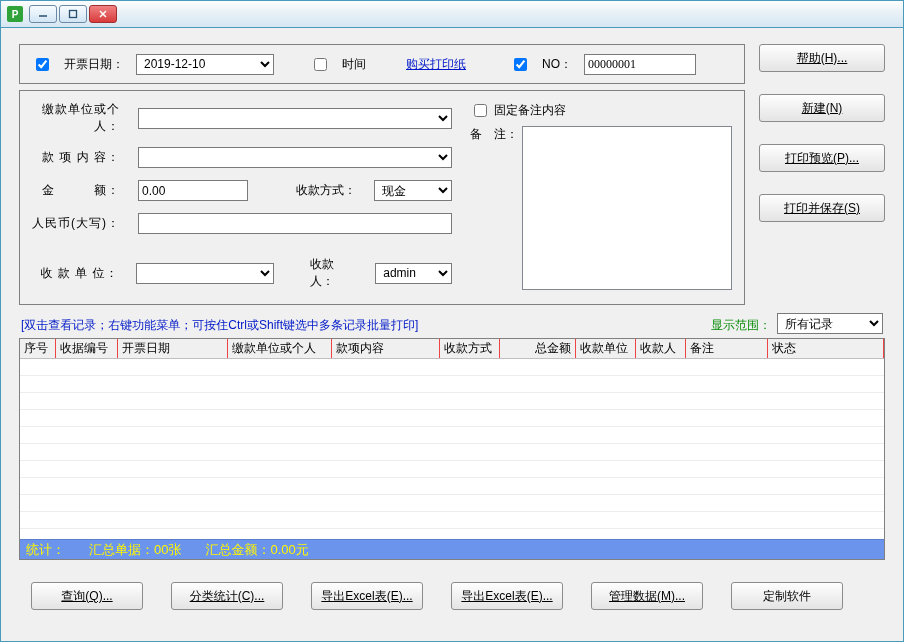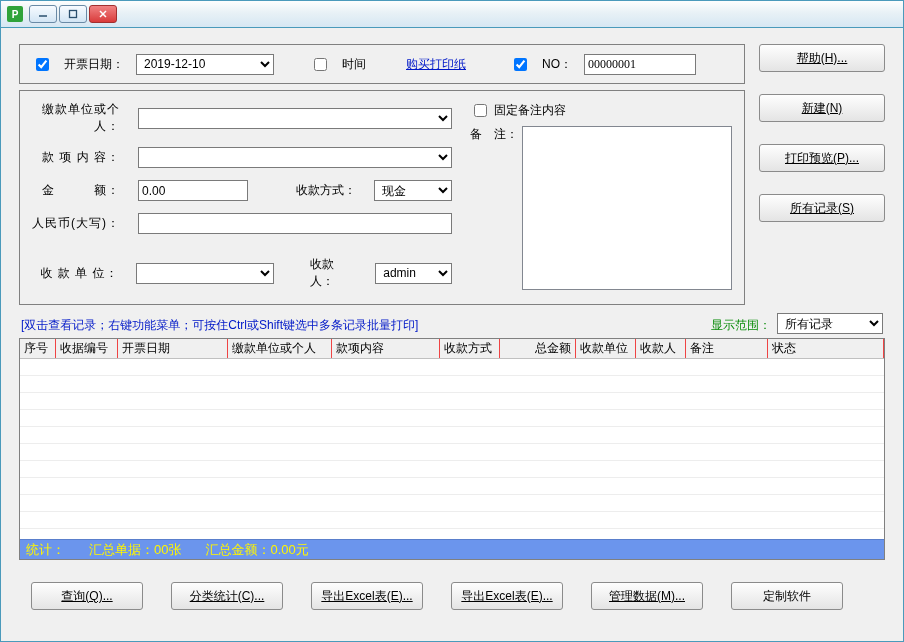--- a/index.html
+++ b/index.html
@@ -209,21 +209,21 @@
           </div>
         </div>
       </div>
 
     </div>
 
     <div class="rightcol">
       <button class="sidebtn">帮助(H)...</button>
       <button class="sidebtn">新建(N)</button>
       <button class="sidebtn">打印预览(P)...</button>
-      <button class="sidebtn">所有记录(S)</button>
+      <button class="sidebtn">打印并保存(S)</button>
     </div>
   </div>
 
   <div class="midbar">
     <span class="hint">[双击查看记录；右键功能菜单；可按住Ctrl或Shift键选中多条记录批量打印]</span>
     <span class="green">显示范围：</span>
     <select class="sel" style="width:106px;margin-left:6px">
       <option>所有记录</option>
     </select>
   </div>

